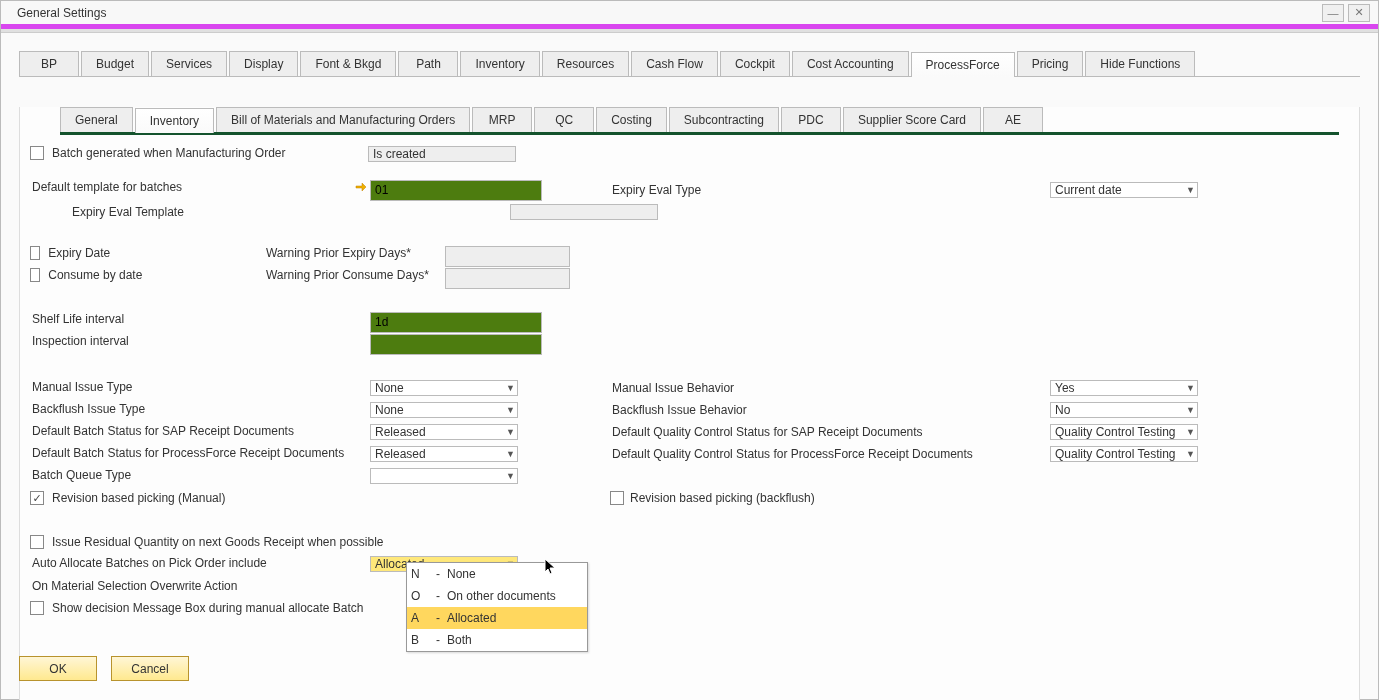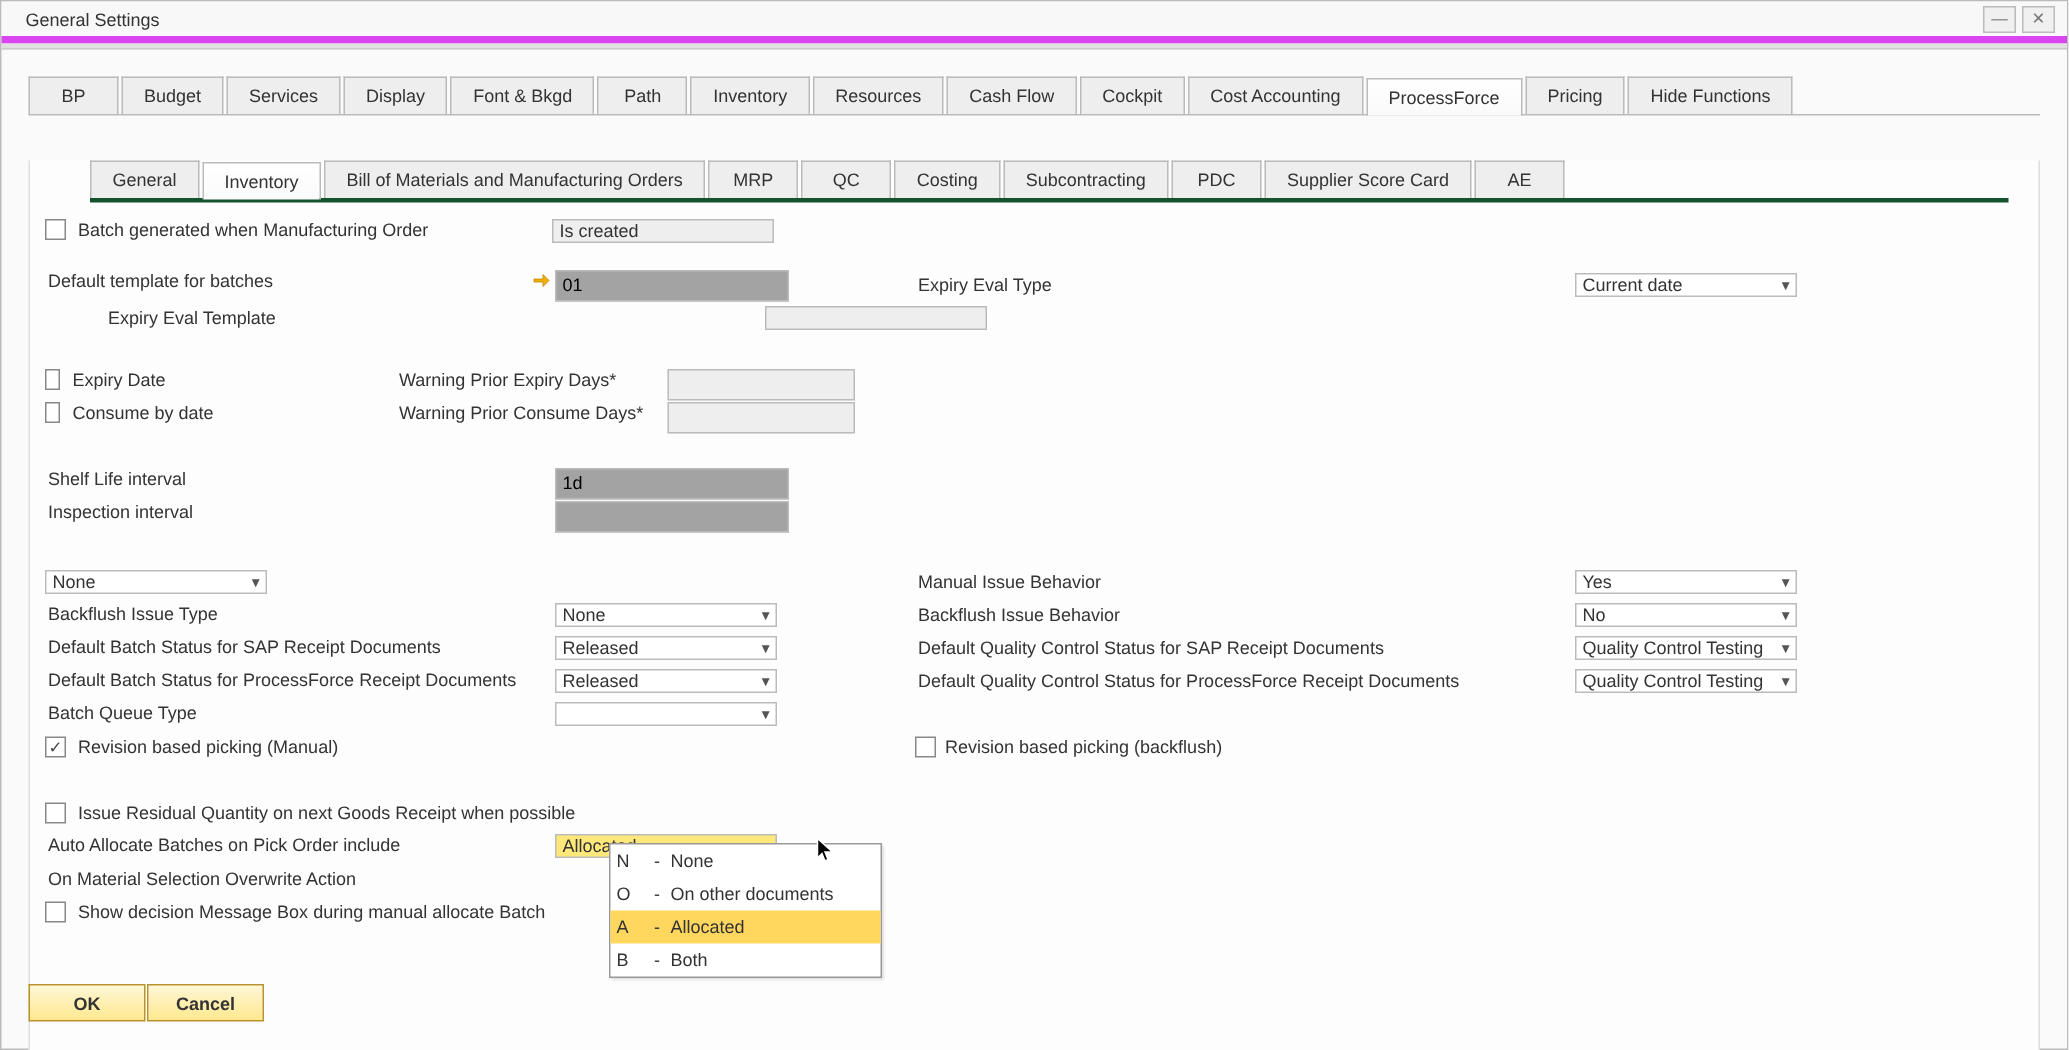--- a/index.html
+++ b/index.html
@@ -106,27 +106,27 @@
     }
     .lbl2 { width: 440px; padding-left: 2px; }
     .arrow {
       width: 14px; height: 14px;
       margin-right: 2px;
       display: inline-flex; align-items:center; justify-content:center;
       color: #e0a000;
     }
     .arrow svg { fill: #f0b000; stroke:#c08000; stroke-width:0.5; }
     input.txt {
-      width: 156px;
+      width: 172px;
       height: 21px;
       border: 1px solid #bbb;
       padding: 1px 4px;
       font-family: inherit;
       font-size: 12px;
-      background: #a3a3a3;
+      background: #4d7c0f;
     }
     input.disabled, .combo.disabled {
       background: #eee;
     }
     .combo {
       width: 148px;
       height: 16px;
       border: 1px solid #bbb;
       background: #fff;
       display: flex;
@@ -173,22 +173,21 @@
       cursor: pointer;
     }
     .dropdown .opt.sel { background: #ffd75e; }
     .dropdown .code { width: 18px; }
     .dropdown .dash { width: 18px; text-align:center; }
     .buttons {
       position: absolute;
       left: 18px;
       bottom: 18px;
       display: flex;
-      gap: 1px;
-      font-weight: bold;
+      gap: 14px;
     }
     .btn {
       width: 78px; height: 25px;
       border: 1px solid #b8932d;
       background: linear-gradient(#fff6d6,#ffe98f);
       display: flex; align-items:center; justify-content:center;
       cursor: pointer;
     }
     .cursor {
       position: absolute;
@@ -310,20 +309,21 @@
       <div class="row">
         <div class="col-left">
           <span class="lbl" style="width:340px">Inspection interval</span>
           <input class="txt" value="" style="">
         </div>
       </div>
       <div class="spacer-big"></div>
 
       <div class="row">
         <div class="col-left">
+          <span class="lbl" style="width:340px">Manual Issue Type</span>
           <div class="combo">
               <span>None</span>
               <span class="caret">▼</span>
             </div>
         </div>
         <div class="col-right">
           <span class="lbl2">Manual Issue Behavior</span>
           <div class="combo">
               <span>Yes</span>
               <span class="caret">▼</span>

